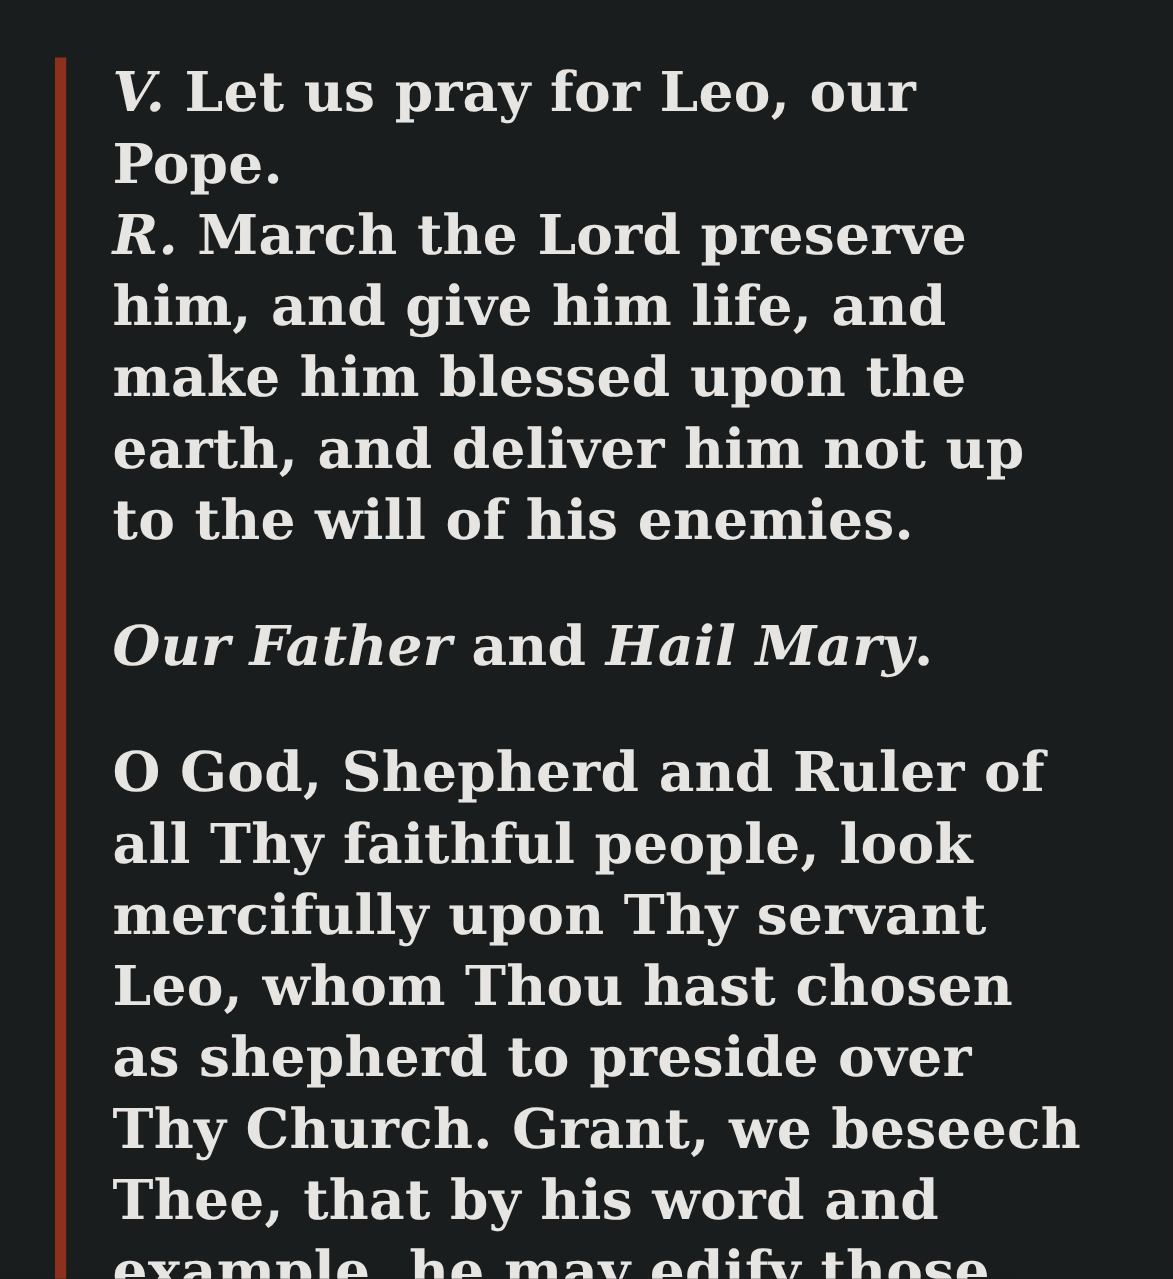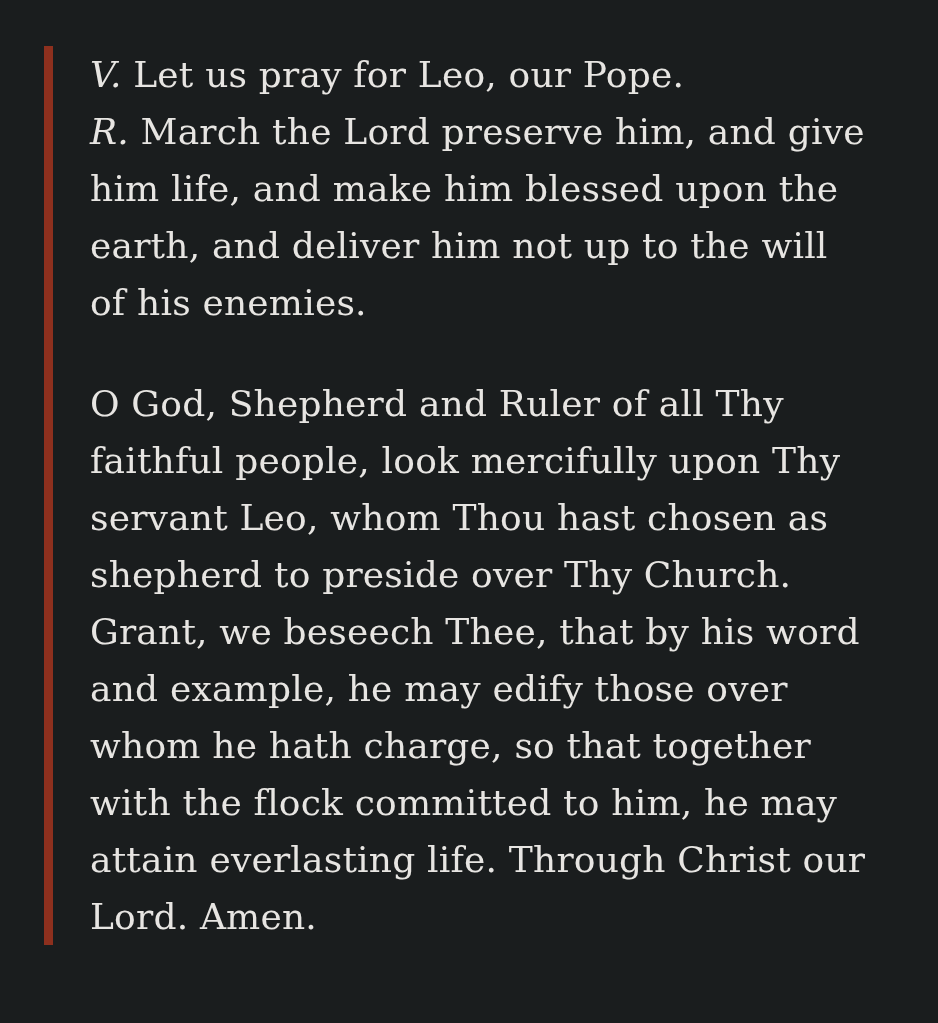--- a/index.html
+++ b/index.html
@@ -27,34 +27,35 @@
     margin-left: 44px;
     margin-right: 30px;
     border-left: 9px solid var(--accent);
     padding-left: 37px;
     max-width: 835px;
   }
   .prayer-content {
     max-width: 782px;
   }
   .prayer-content p {
-    font-size: 36px;
+    font-size: 44px;
     line-height: 57px;
     margin: 0 0 44px 0;
-    font-weight: 400;
+    font-weight: 700;
     letter-spacing: 0.2px;
   }
   .prayer-content p:last-child { margin-bottom: 0; }
   .prayer-content em {
     font-style: italic;
   }
 </style>
 </head>
 <body>
 
 <div class="page">
   <blockquote class="prayer">
     <div class="prayer-content">
         <p><em>V.</em><span> Let us pray for Leo, our Pope.</span><br><em>R.</em><span> March the Lord preserve him, and give him life, and make him blessed upon the earth, and deliver him not up to the will of his enemies.</span></p>
+        <p><em>Our Father</em><span> and </span><em>Hail Mary</em><span>.</span></p>
         <p><span>O God, Shepherd and Ruler of all Thy faithful people, look mercifully upon Thy servant Leo, whom Thou hast chosen as shepherd to preside over Thy Church. Grant, we beseech Thee, that by his word and example, he may edify those over whom he hath charge, so that together with the flock committed to him, he may attain everlasting life. Through Christ our Lord. Amen.</span></p>
       </div>
   </blockquote>
 </div>
 
 </body></html>

